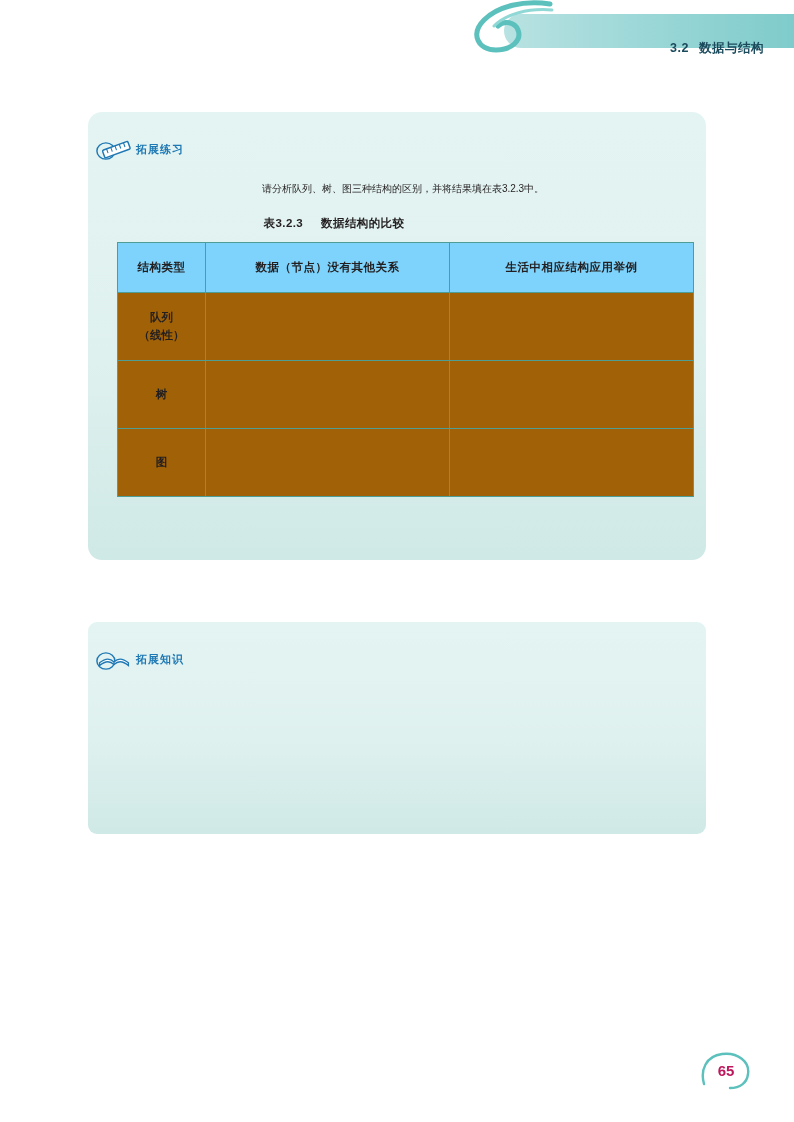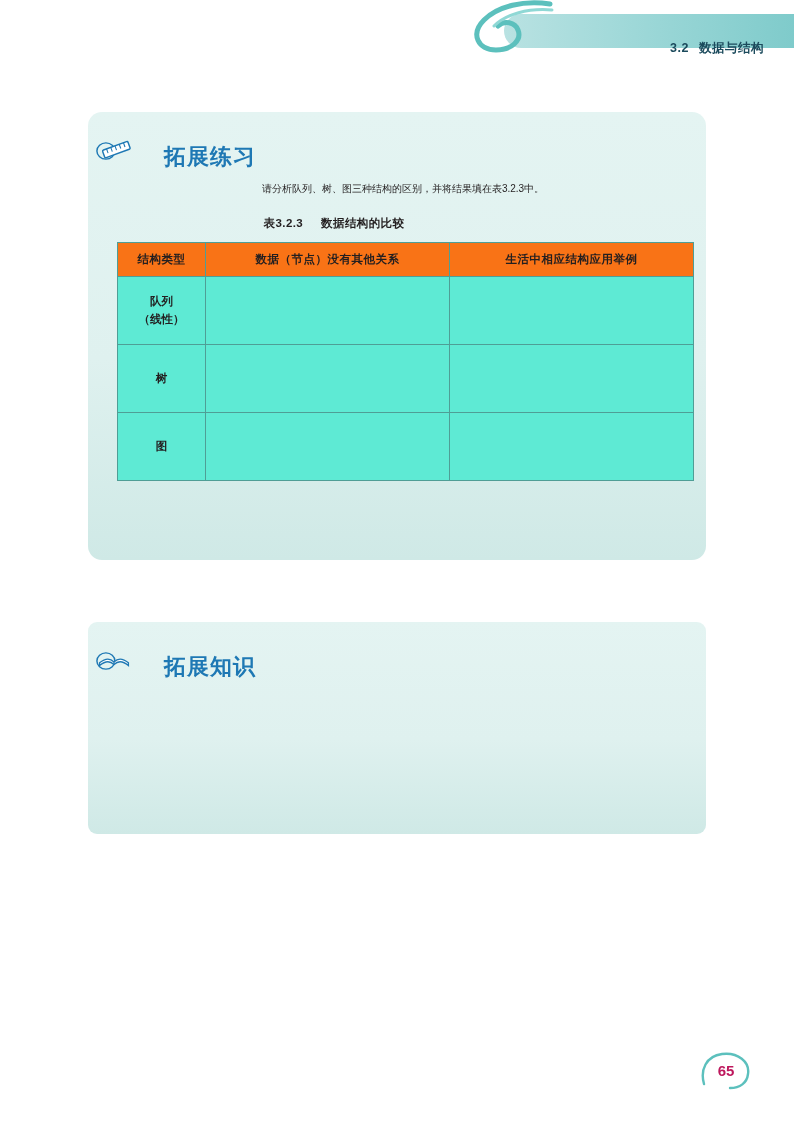--- a/index.html
+++ b/index.html
@@ -58,25 +58,24 @@
     border-radius: 14px;
     background: linear-gradient(180deg, #e4f4f2 0%, #dff1ef 55%, #cfe9e6 100%);
   }
   .panel-practice { top: 112px; height: 448px; }
   .panel-knowledge { top: 622px; height: 212px; border-radius: 9px; }
 
   .panel-title {
     position: absolute;
     left: 48px;
     top: 30px;
-    font-size: 22px;
+    font-size: 11px;
     font-weight: bold;
     color: #1e78b4;
     letter-spacing: 1px;
-    margin-left: 28px;
   }
   .panel-icon {
     position: absolute;
     left: 8px;
     top: 26px;
     width: 36px;
     height: 26px;
   }
 
   .lead {
@@ -111,28 +110,28 @@
     background: #ffffff;
     table-layout: fixed;
   }
   table.cmp th, table.cmp td {
     border: 1px solid #4f9e96;
     font-size: 11.5px;
     font-weight: bold;
     color: #231f20;
   }
   table.cmp thead th {
-    background: #f97316;
-    height: 34px;
+    background: #7dd3fc;
+    height: 50px;
     letter-spacing: 0.5px;
   }
   table.cmp tbody td {
     height: 68px;
     vertical-align: middle;
-    background: #5eead4;
+    background: #a16207;
   }
   table.cmp tbody td.rowlabel {
     text-align: center;
     line-height: 1.55;
     padding: 0 4px;
   }
   .col-a { width: 88px; }
   .col-b { width: 244px; }
   .col-c { width: 244px; }
 

